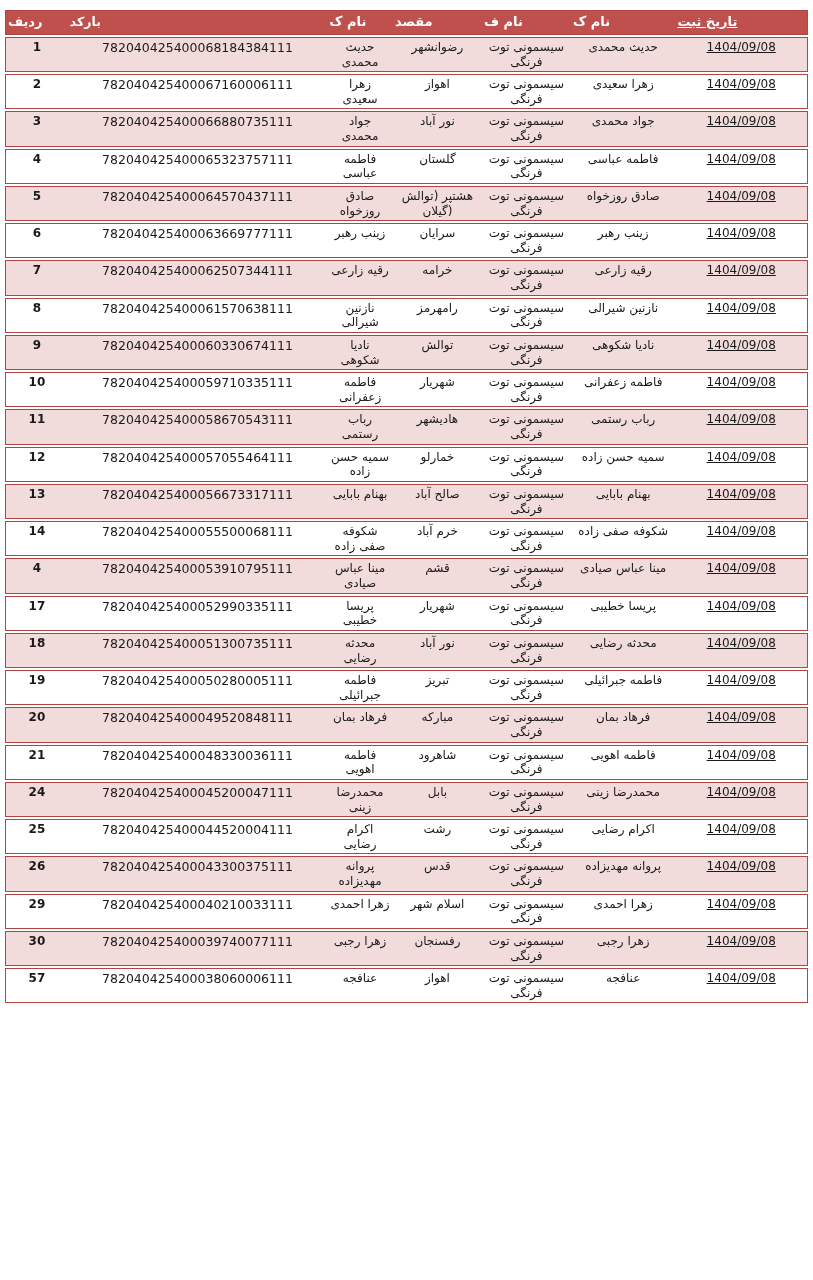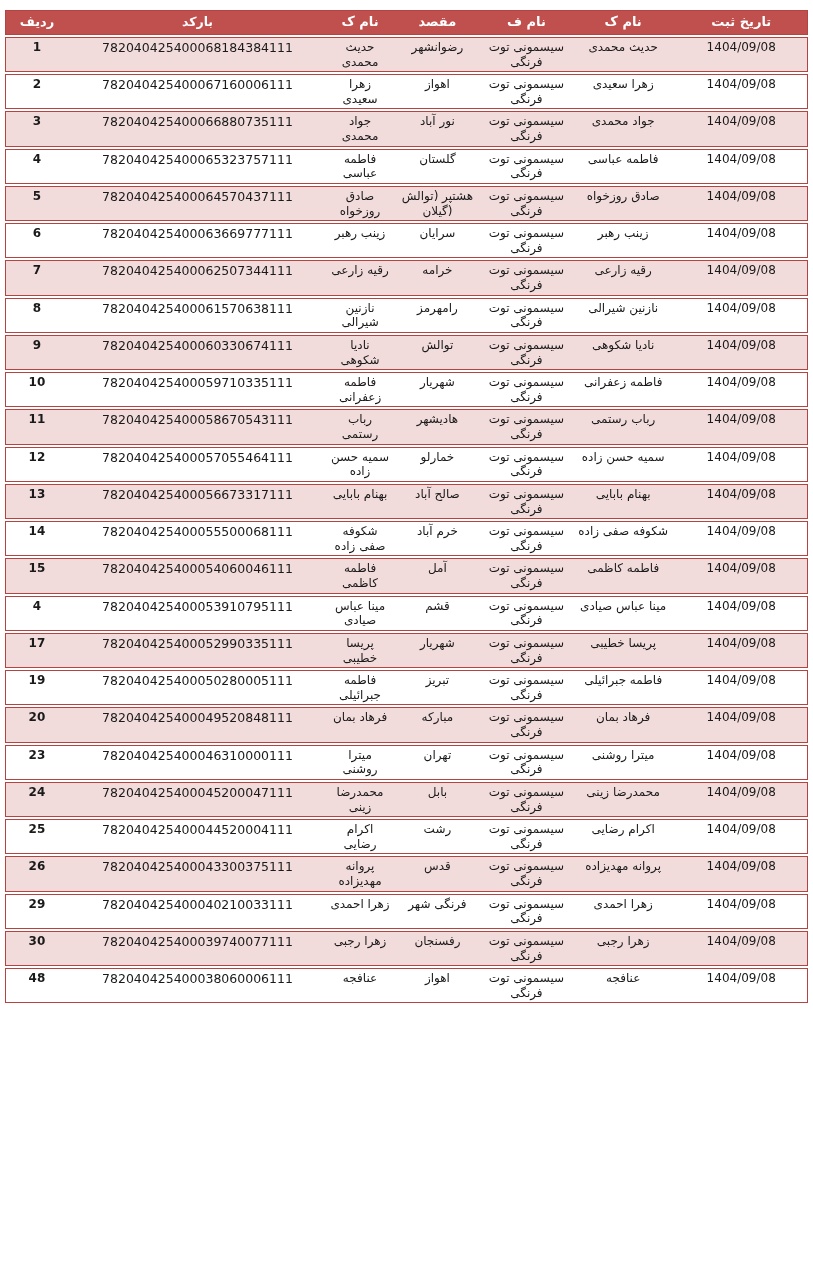--- a/index.html
+++ b/index.html
@@ -15,42 +15,42 @@
     box-sizing:border-box;
   }
   table.report{
     width:803px;margin:8px 5px 0 5px;
     border-collapse:separate;border-spacing:0 2px;
     table-layout:fixed;
   }
   thead th{
     background:var(--header-bg);color:var(--header-text);
     font-weight:bold;font-size:13px;line-height:1.3;
-    padding:3px 2px;text-align:center;
+    padding:3px 2px;text-align:left;
     border-top:1px solid var(--border);border-bottom:1px solid var(--border);
   }
   thead th:first-child{border-left:1px solid var(--border);}
   thead th:last-child{border-right:1px solid var(--border);}
   tbody td{
     font-size:12px;line-height:1.22;color:#1a1a1a;
     padding:2px 3px;text-align:center;vertical-align:top;
     direction:rtl;word-wrap:break-word;overflow-wrap:break-word;
     border-top:1px solid var(--border);border-bottom:1px solid var(--border);
     background:#ffffff;
   }
   tbody td:first-child{border-left:1px solid var(--border);}
   tbody td:last-child{border-right:1px solid var(--border);}
   tbody tr:nth-child(odd) td{background:var(--band-bg);}
   .col-radif{width:7.5%;font-weight:bold;direction:ltr;}
   .col-barcode{width:33%;direction:ltr;font-size:12.5px;letter-spacing:0;}
   .col-name_k{width:8%;}
   .col-dest{width:11%;}
   .col-name_f{width:11%;}
   .col-name_k2{width:13%;}
-  .col-date{width:16.5%;direction:ltr;}
+  .col-date{width:16.5%;direction:ltr;text-decoration:underline;}
 </style>
 </head>
 <body>
 
 <div class="page">
   <table class="report">
     <thead>
       <tr>
         <th class="col-radif">ردیف</th>
         <th class="col-barcode">بارکد</th>
@@ -182,71 +182,71 @@
         <tr>
           <td class="col-radif">14</td>
           <td class="col-barcode">782040425400055500068111</td>
           <td class="col-name_k">شکوفه صفی زاده</td>
           <td class="col-dest">خرم آباد</td>
           <td class="col-name_f">سیسمونی توت فرنگی</td>
           <td class="col-name_k2">شکوفه صفی زاده</td>
           <td class="col-date">1404/09/08</td>
         </tr>
         <tr>
-          <td class="col-radif">15</td>
-          <td class="col-barcode">782040425400054060046111</td>
-          <td class="col-name_k">فاطمه کاظمی</td>
-          <td class="col-dest">آمل</td>
-          <td class="col-name_f">سیسمونی توت فرنگی</td>
-          <td class="col-name_k2">فاطمه کاظمی</td>
-          <td class="col-date">1404/09/08</td>
-        </tr>
-        <tr>
           <td class="col-radif">4</td>
           <td class="col-barcode">782040425400053910795111</td>
           <td class="col-name_k">مینا عباس صیادی</td>
           <td class="col-dest">قشم</td>
           <td class="col-name_f">سیسمونی توت فرنگی</td>
           <td class="col-name_k2">مینا عباس صیادی</td>
           <td class="col-date">1404/09/08</td>
         </tr>
         <tr>
           <td class="col-radif">17</td>
           <td class="col-barcode">782040425400052990335111</td>
           <td class="col-name_k">پریسا خطیبی</td>
           <td class="col-dest">شهریار</td>
           <td class="col-name_f">سیسمونی توت فرنگی</td>
           <td class="col-name_k2">پریسا خطیبی</td>
           <td class="col-date">1404/09/08</td>
         </tr>
         <tr>
+          <td class="col-radif">18</td>
+          <td class="col-barcode">782040425400051300735111</td>
+          <td class="col-name_k">محدثه رضایی</td>
+          <td class="col-dest">نور آباد</td>
+          <td class="col-name_f">سیسمونی توت فرنگی</td>
+          <td class="col-name_k2">محدثه رضایی</td>
+          <td class="col-date">1404/09/08</td>
+        </tr>
+        <tr>
           <td class="col-radif">19</td>
           <td class="col-barcode">782040425400050280005111</td>
           <td class="col-name_k">فاطمه جبرائیلی</td>
           <td class="col-dest">تبریز</td>
           <td class="col-name_f">سیسمونی توت فرنگی</td>
           <td class="col-name_k2">فاطمه جبرائیلی</td>
           <td class="col-date">1404/09/08</td>
         </tr>
         <tr>
           <td class="col-radif">20</td>
           <td class="col-barcode">782040425400049520848111</td>
           <td class="col-name_k">فرهاد بمان</td>
           <td class="col-dest">مبارکه</td>
           <td class="col-name_f">سیسمونی توت فرنگی</td>
           <td class="col-name_k2">فرهاد بمان</td>
           <td class="col-date">1404/09/08</td>
         </tr>
         <tr>
-          <td class="col-radif">23</td>
-          <td class="col-barcode">782040425400046310000111</td>
-          <td class="col-name_k">میترا روشنی</td>
-          <td class="col-dest">تهران</td>
-          <td class="col-name_f">سیسمونی توت فرنگی</td>
-          <td class="col-name_k2">میترا روشنی</td>
+          <td class="col-radif">21</td>
+          <td class="col-barcode">782040425400048330036111</td>
+          <td class="col-name_k">فاطمه اهویی</td>
+          <td class="col-dest">شاهرود</td>
+          <td class="col-name_f">سیسمونی توت فرنگی</td>
+          <td class="col-name_k2">فاطمه اهویی</td>
           <td class="col-date">1404/09/08</td>
         </tr>
         <tr>
           <td class="col-radif">24</td>
           <td class="col-barcode">782040425400045200047111</td>
           <td class="col-name_k">محمدرضا زینی</td>
           <td class="col-dest">بابل</td>
           <td class="col-name_f">سیسمونی توت فرنگی</td>
           <td class="col-name_k2">محمدرضا زینی</td>
           <td class="col-date">1404/09/08</td>
@@ -266,36 +266,36 @@
           <td class="col-name_k">پروانه مهدیزاده</td>
           <td class="col-dest">قدس</td>
           <td class="col-name_f">سیسمونی توت فرنگی</td>
           <td class="col-name_k2">پروانه مهدیزاده</td>
           <td class="col-date">1404/09/08</td>
         </tr>
         <tr>
           <td class="col-radif">29</td>
           <td class="col-barcode">782040425400040210033111</td>
           <td class="col-name_k">زهرا احمدی</td>
-          <td class="col-dest">فرنگی شهر</td>
+          <td class="col-dest">اسلام شهر</td>
           <td class="col-name_f">سیسمونی توت فرنگی</td>
           <td class="col-name_k2">زهرا احمدی</td>
           <td class="col-date">1404/09/08</td>
         </tr>
         <tr>
           <td class="col-radif">30</td>
           <td class="col-barcode">782040425400039740077111</td>
           <td class="col-name_k">زهرا رجبی</td>
           <td class="col-dest">رفسنجان</td>
           <td class="col-name_f">سیسمونی توت فرنگی</td>
           <td class="col-name_k2">زهرا رجبی</td>
           <td class="col-date">1404/09/08</td>
         </tr>
         <tr>
-          <td class="col-radif">48</td>
+          <td class="col-radif">57</td>
           <td class="col-barcode">782040425400038060006111</td>
           <td class="col-name_k">عنافجه</td>
           <td class="col-dest">اهواز</td>
           <td class="col-name_f">سیسمونی توت فرنگی</td>
           <td class="col-name_k2">عنافجه</td>
           <td class="col-date">1404/09/08</td>
         </tr>
       </tbody>
   </table>
 </div>

